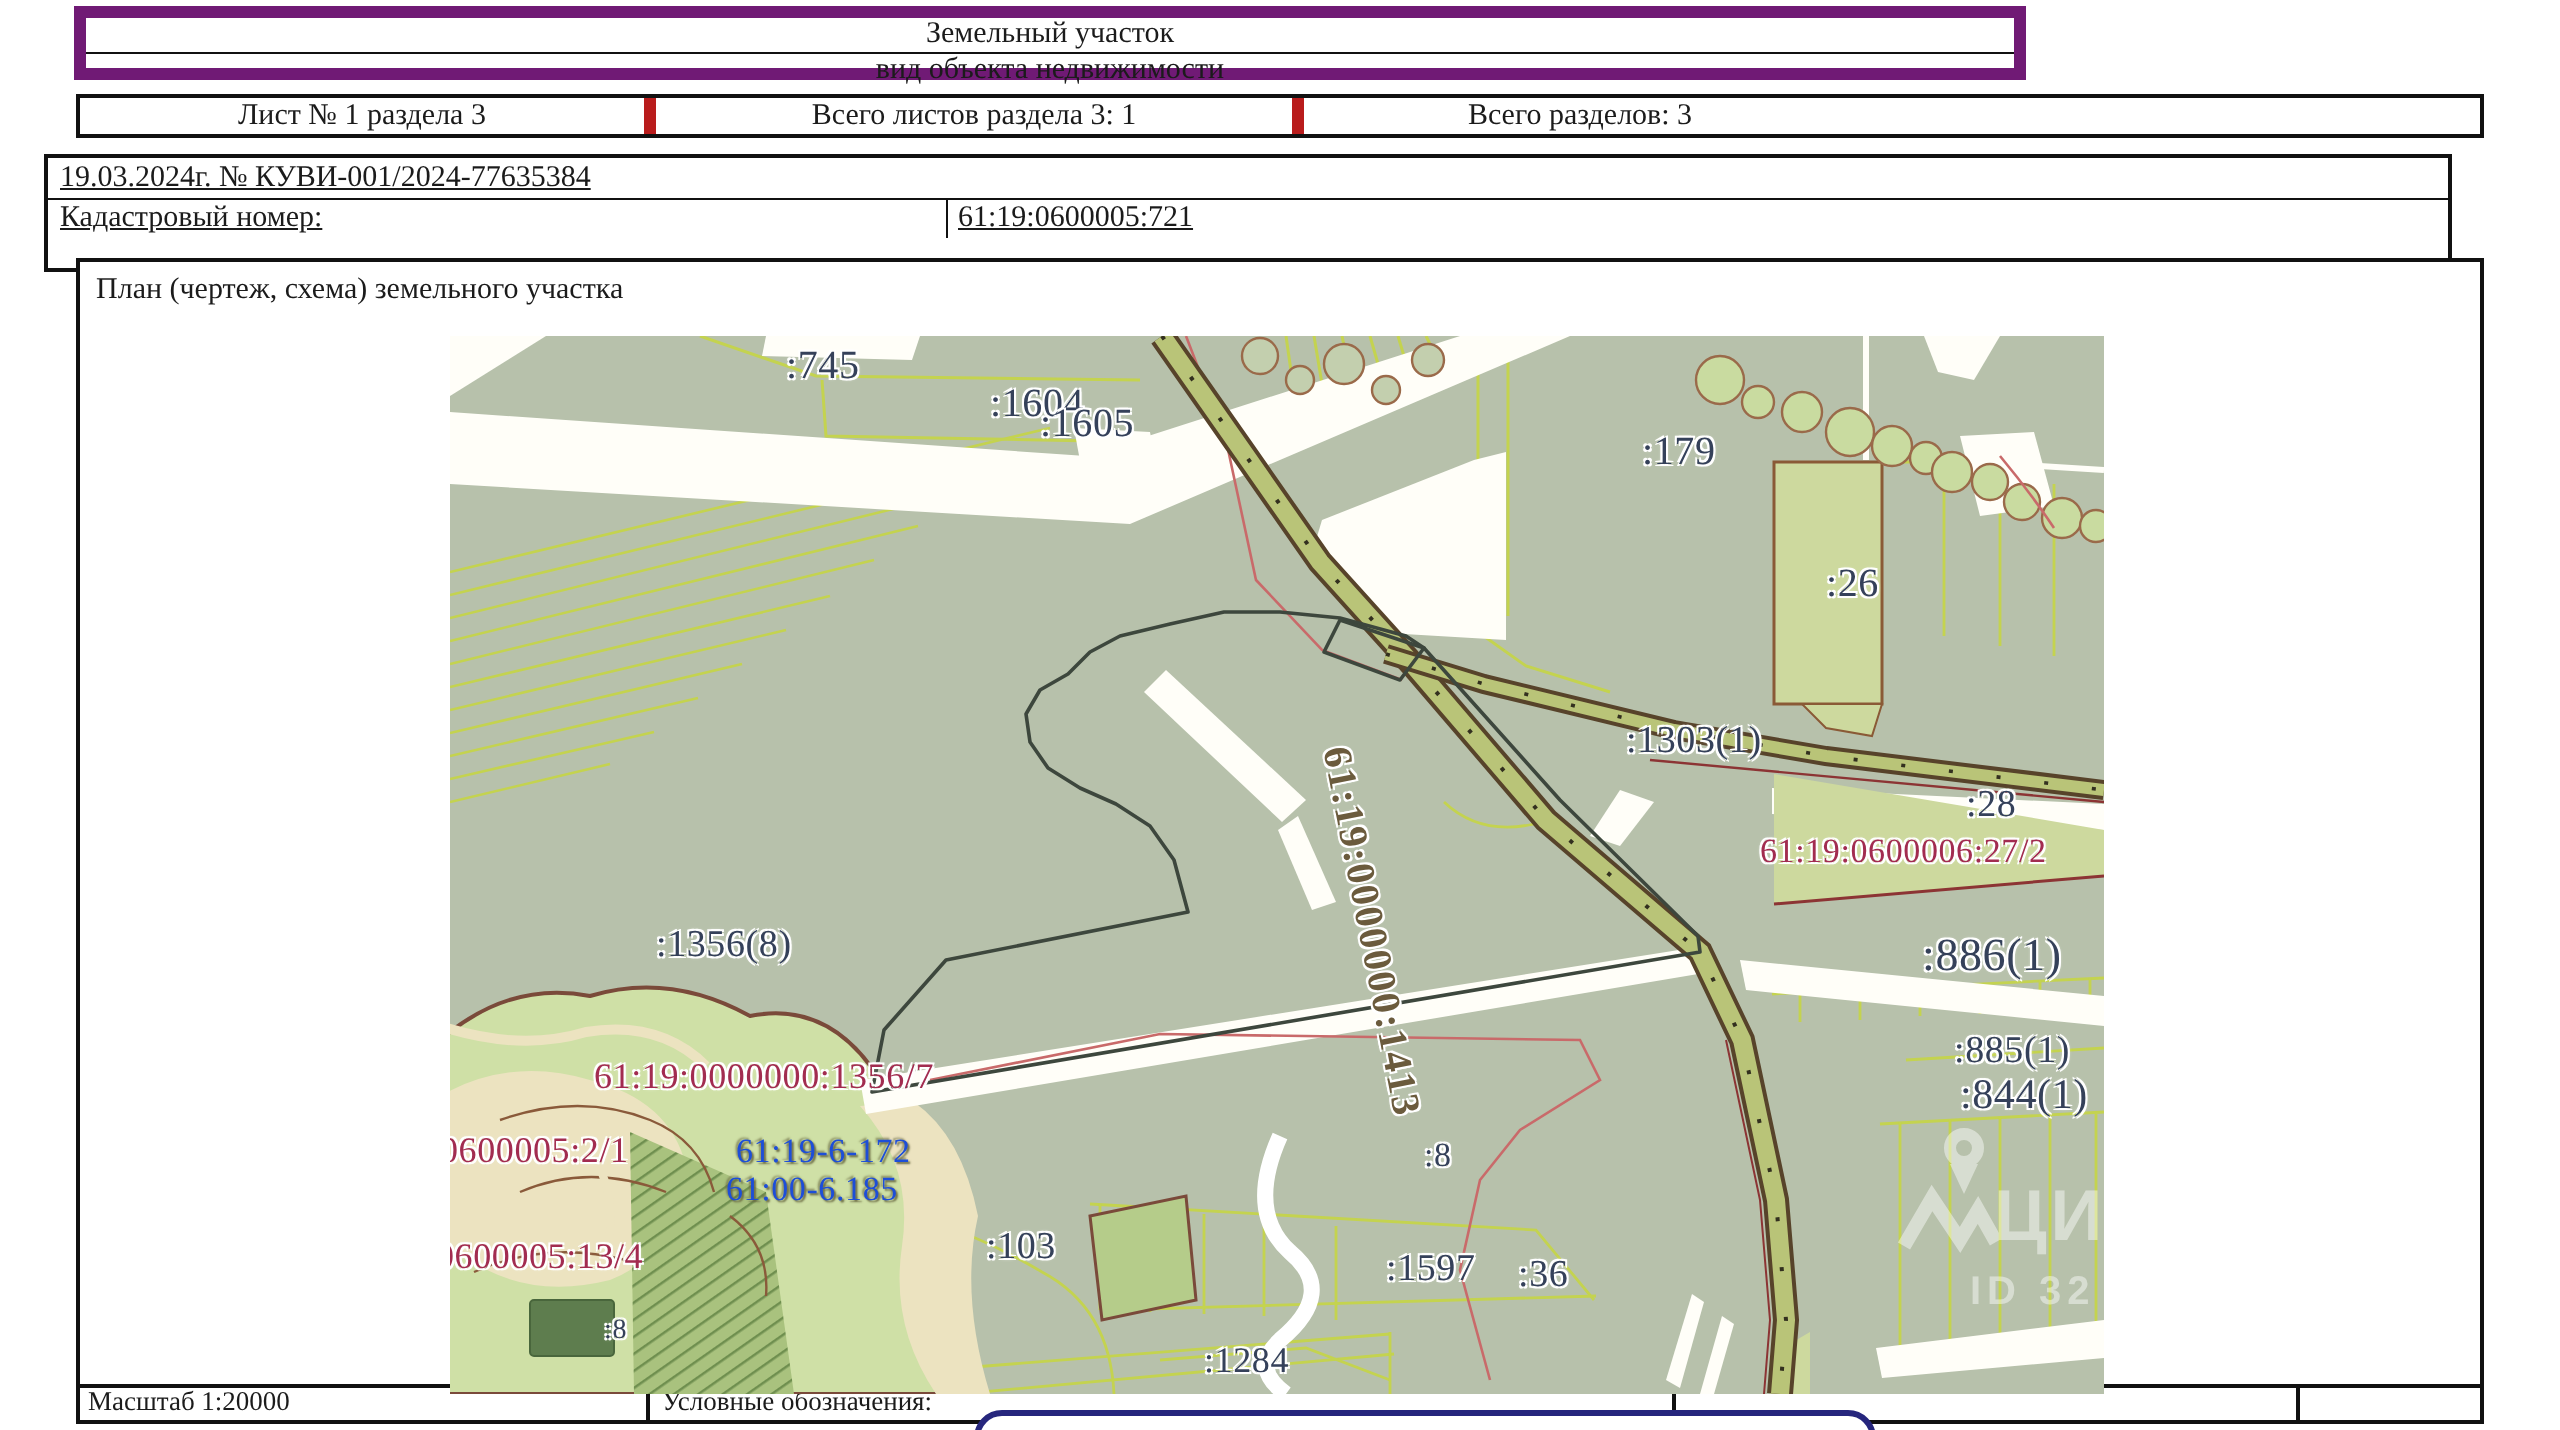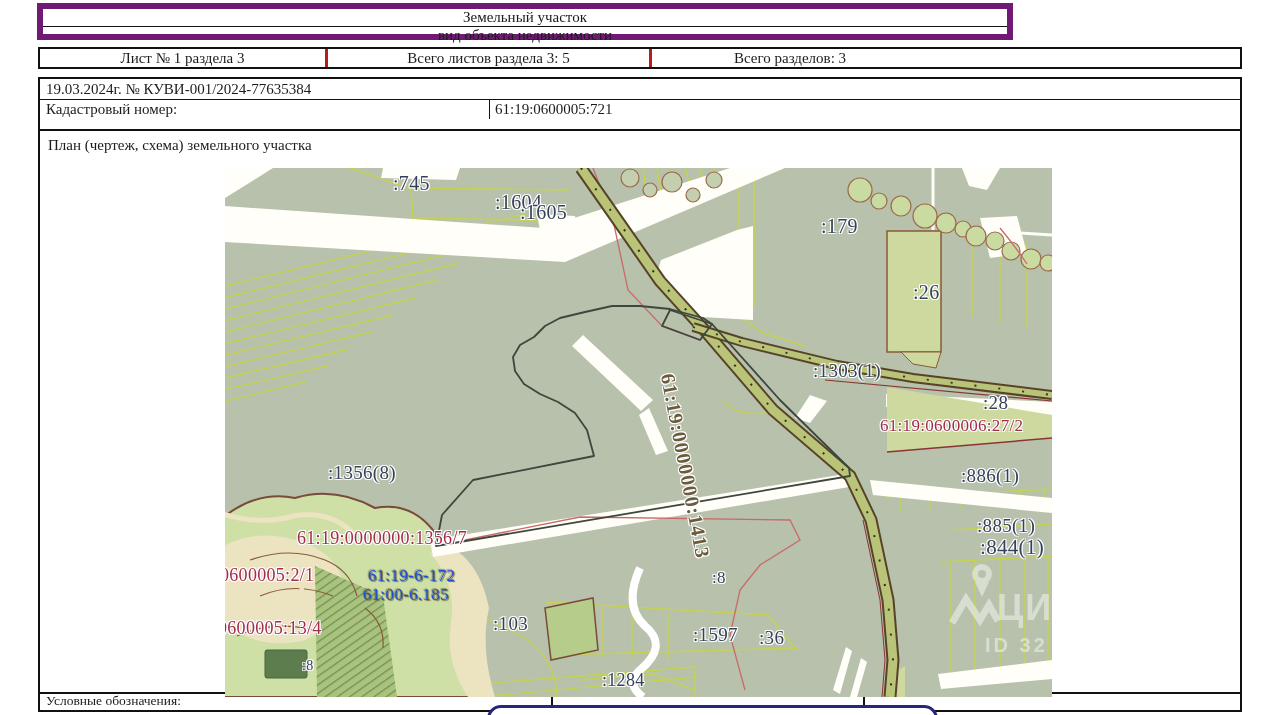--- a/index.html
+++ b/index.html
@@ -8,24 +8,24 @@
     background:#ffffff;
     font-family:"Liberation Serif","DejaVu Serif",serif;
     color:#1b1b1b;
   }
   .abs{position:absolute;}
   
   .box1{left:37px;top:3px;width:976px;height:37px;border:6px solid #701a75;box-sizing:border-box;}
   .box1 .r1{height:16.5px;border-bottom:1.5px solid #111;text-align:center;font-size:15px;line-height:17px;}
   .box1 .r2{height:16.5px;text-align:center;font-size:15px;line-height:17px;}
   .box2{left:38px;top:47px;width:1204px;height:22px;border:2px solid #111;box-sizing:border-box;display:flex;}
-  .box2 .c{height:100%;box-sizing:border-box;border-right:3px solid #b91c1c;font-size:15px;line-height:18px;text-align:center;overflow:hidden;white-space:nowrap;}
+  .box2 .c{height:100%;box-sizing:border-box;border-right:6px solid #b91c1c;font-size:15px;line-height:18px;text-align:center;overflow:hidden;white-space:nowrap;}
   .box2 .c:last-child{border-right:none;}
   .box2 .c1{width:288px;} .box2 .c2{width:324px;} .box2 .c3{width:276px;} .box2 .c4{flex:1;}
-  .box3{left:38px;top:77px;width:1204px;height:59px;border:2px solid #111;box-sizing:border-box;}
+  .box3{left:22px;top:77px;width:1204px;height:59px;border:2px solid #111;box-sizing:border-box;text-decoration:underline;}
   .box3 .r1{height:20px;border-bottom:1.5px solid #111;font-size:15px;line-height:20px;padding-left:6px;}
   .box3 .r2{display:flex;height:19px;}
   .box3 .c1{width:450px;box-sizing:border-box;border-right:1.5px solid #111;font-size:15px;line-height:19px;padding-left:6px;}
   .box3 .c2{flex:1;font-size:15px;line-height:19px;padding-left:5px;}
   
   .frame{left:38px;top:129px;width:1204px;height:583px;border:2px solid #111;box-sizing:border-box;background:#fff;}
   .plan-title{position:absolute;left:8px;top:6px;font-size:15px;}
   .strip{position:absolute;left:0;right:0;bottom:0;height:16px;border-top:2px solid #111;display:flex;background:#fff;}
   .strip>div{box-sizing:border-box;height:100%;font-size:13.5px;line-height:14px;padding-left:4px;white-space:nowrap;overflow:hidden;}
   .strip .s1{width:285px;border-right:2px solid #111;}
@@ -51,36 +51,37 @@
 </head>
 <body>
 
 <div class="abs box1">
   <div class="r1">Земельный участок</div>
   <div class="r2">вид объекта недвижимости</div>
 </div>
 
 <div class="abs box2">
   <div class="c c1">Лист № 1 раздела 3</div>
-  <div class="c c2">Всего листов раздела 3: 5</div>
+  <div class="c c2">Всего листов раздела 3: 1</div>
   <div class="c c3">Всего разделов: 3</div>
 </div>
 
 <div class="abs box3">
   <div class="r1">19.03.2024г. № КУВИ-001/2024-77635384</div>
   <div class="r2">
     <div class="c1">Кадастровый номер:</div>
     <div class="c2">61:19:0600005:721</div>
   </div>
 </div>
 
 <div class="abs frame">
   <div class="plan-title">План (чертеж, схема) земельного участка</div>
 
   <div class="strip">
+    <div class="s1">Масштаб 1:20000</div>
     <div class="s2">Условные обозначения:</div>
     <div class="s3"></div>
     <div class="s4"></div>
   </div>
 </div>
 
 <div class="abs maparea">
   <svg width="827" height="529" viewBox="0 0 827 529">
     <defs>
       <pattern id="hatchG" width="7" height="7" patternUnits="userSpaceOnUse" patternTransform="rotate(55)">
@@ -259,21 +260,21 @@
   </svg>
 
   <div id="map-labels">
       <div class="lbl" style="left: 168px; top: 4px; font-size: 20px;">:745</div>
       <div class="lbl" style="left: 270px; top: 23px; font-size: 20px;">:1604</div>
       <div class="lbl" style="left: 295px; top: 33px; font-size: 20px;">:1605</div>
       <div class="lbl" style="left: 596px; top: 47px; font-size: 20px;">:179</div>
       <div class="lbl" style="left: 688px; top: 113px; font-size: 20px;">:26</div>
       <div class="lbl" style="left: 588px; top: 192px; font-size: 19px;">:1303(1)</div>
       <div class="lbl" style="left: 758px; top: 224px; font-size: 19px;">:28</div>
-      <div class="lbl" style="left: 736px; top: 297px; font-size: 19px;">:886(1)</div>
+      <div class="lbl" style="left: 736px; top: 297px; font-size: 23px;">:886(1)</div>
       <div class="lbl" style="left: 752px; top: 347px; font-size: 19px;">:885(1)</div>
       <div class="lbl" style="left: 755px; top: 367px; font-size: 21px;">:844(1)</div>
       <div class="lbl" style="left: 103px; top: 294px; font-size: 19px;">:1356(8)</div>
       <div class="lbl" style="left: 487px; top: 400px; font-size: 17px;">:8</div>
       <div class="lbl" style="left: 468px; top: 456px; font-size: 19px;">:1597</div>
       <div class="lbl" style="left: 534px; top: 459px; font-size: 19px;">:36</div>
       <div class="lbl" style="left: 268px; top: 445px; font-size: 19px;">:103</div>
       <div class="lbl" style="left: 377px; top: 502px; font-size: 18px;">:1284</div>
       <div class="lbl" style="left: 77px; top: 490px; font-size: 14px;">:8</div>
       <div class="lbl red" style="left: 655px; top: 248px; font-size: 17px;">61:19:0600006:27/2</div>

